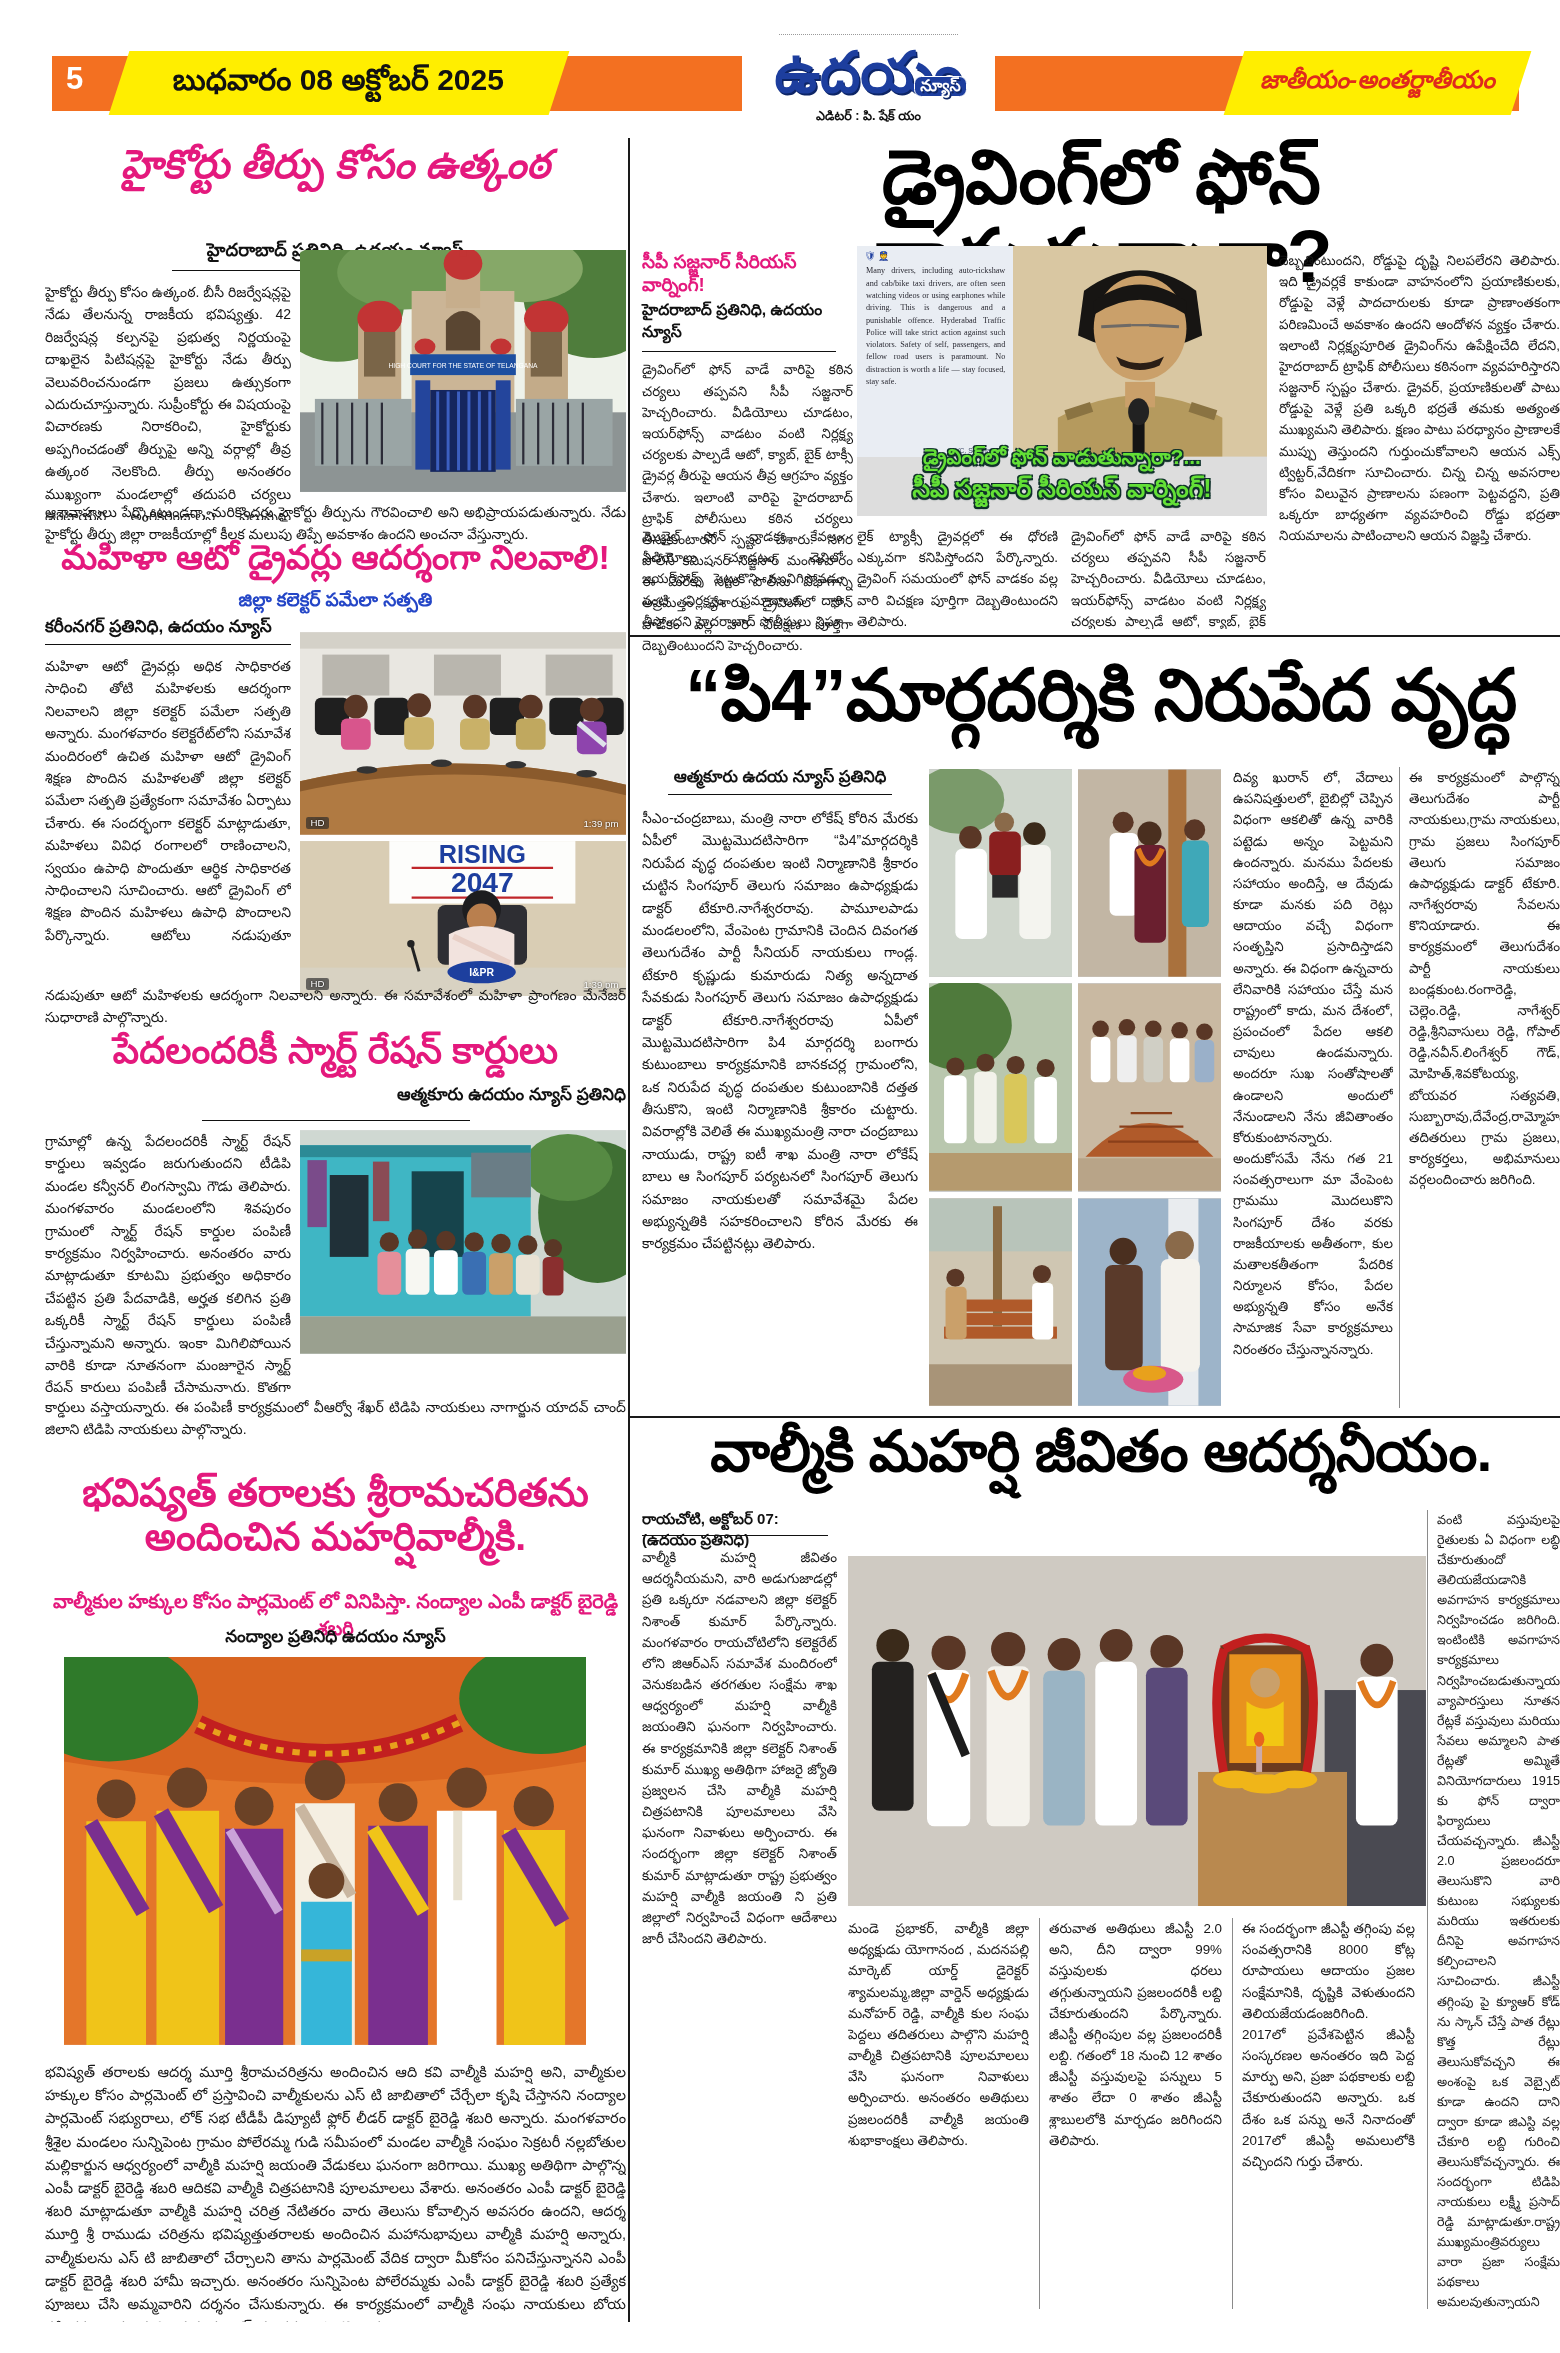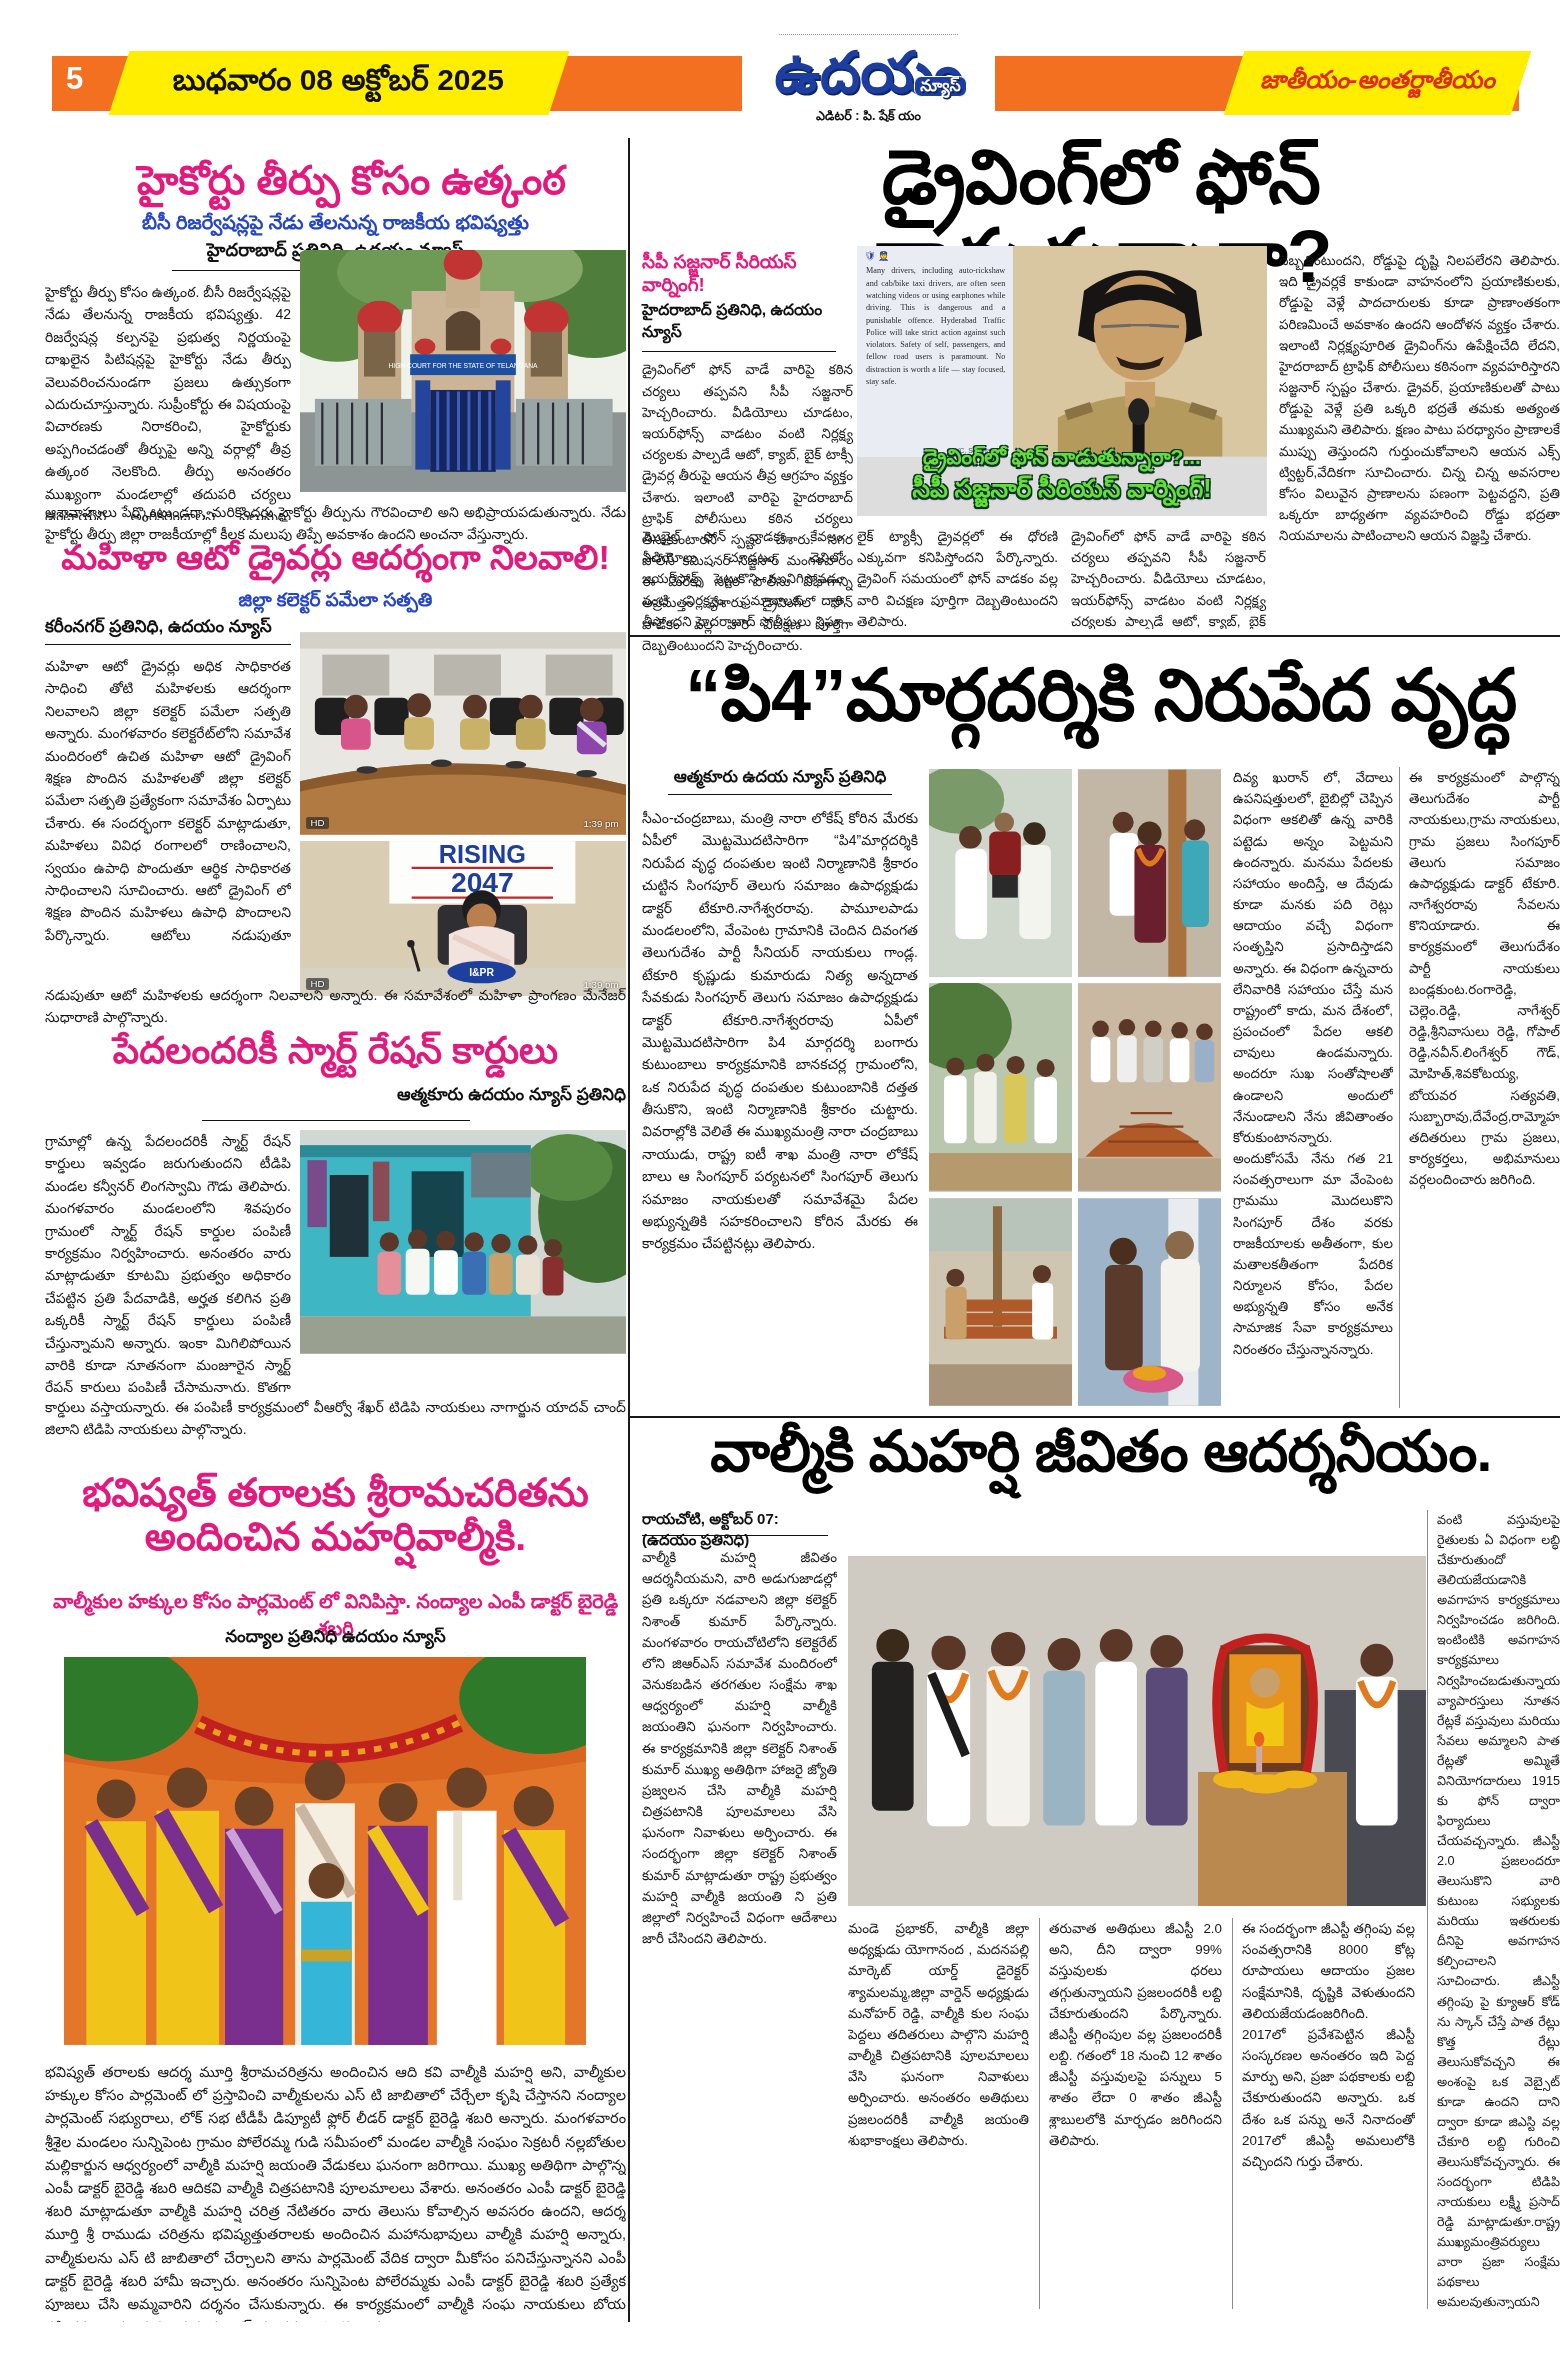--- a/index.html
+++ b/index.html
@@ -75,22 +75,21 @@
     <div class="hdr-yellow hdr-section">
       <div class="hdr-yellow-inner">జాతీయం-అంతర్జాతీయం</div>
     </div>
   </div>
 
   <div class="vrule" style="left:628px;top:138px;height:2184px;"></div>
   <div class="hrule" style="left:628px;top:635px;width:933px;"></div>
   <div class="hrule" style="left:628px;top:1416px;width:933px;"></div>
 
   <section class="abs" style="left:45px;top:142px;width:581px;height:376px;">
-    <h1 class="hl-pink abs" style="left:0;top:0;width:581px;font-size:40px;margin:16px;">హైకోర్టు తీర్పు కోసం ఉత్కంఠ</h1>
-    <div class="sub-blue abs" style="left:0;top:69px;width:581px;font-size:19.4px;">బీసీ రిజర్వేషన్లపై నేడు తేలనున్న రాజకీయ భవిష్యత్తు</div>
+    <h1 class="hl-pink abs" style="left:0;top:0;width:581px;font-size:40px;margin:0;font-style:italic;">హైకోర్టు తీర్పు కోసం ఉత్కంఠ</h1>
     <div class="byline abs" style="left:0;top:98px;width:581px;text-align:center;font-size:18px;">హైదరాబాద్ ప్రతినిధి, ఉదయం న్యూస్</div>
     <div class="byline-rule abs" style="left:127px;top:128px;width:328px;"></div>
     <div class="bt abs" style="left:0;top:139px;width:246px;height:239px;">హైకోర్టు తీర్పు కోసం ఉత్కంఠ. బీసీ రిజర్వేషన్లపై నేడు తేలనున్న రాజకీయ భవిష్యత్తు. 42 రిజర్వేషన్ల కల్పనపై ప్రభుత్వ నిర్ణయంపై దాఖలైన పిటిషన్లపై హైకోర్టు నేడు తీర్పు వెలువరించనుండగా ప్రజలు ఉత్సుకంగా ఎదురుచూస్తున్నారు. సుప్రీంకోర్టు ఈ విషయంపై విచారణకు నిరాకరించి, హైకోర్టుకు అప్పగించడంతో తీర్పుపై అన్ని వర్గాల్లో తీవ్ర ఉత్కంఠ నెలకొంది. తీర్పు అనంతరం ముఖ్యంగా మండలాల్లో తదుపరి చర్యలు ఉంటాయని అంగీకరించాలని పలువురు అభిప్రాయపడుతున్నారు. వీరిలో కొందరు ఆశావాదం వ్యక్తం చేస్తుండగా, మరికొందరు తీర్పు ఎలా ఉన్నా రాజకీయ రంగం మారిపోతుందని భావిస్తున్నారు.</div>
     <figure class="photo" style="left:255px;top:108px;width:326px;height:242px;">
       <svg viewBox="0 0 438 325">
         <rect width="438" height="325" fill="#eef2ea"></rect>
         <ellipse cx="50" cy="70" rx="90" ry="80" fill="#5d8a45"></ellipse>
           <ellipse cx="395" cy="60" rx="95" ry="85" fill="#4f7d3c"></ellipse>
         <ellipse cx="140" cy="30" rx="90" ry="50" fill="#6f9a55"></ellipse>
           <ellipse cx="300" cy="25" rx="80" ry="45" fill="#86a868"></ellipse>

